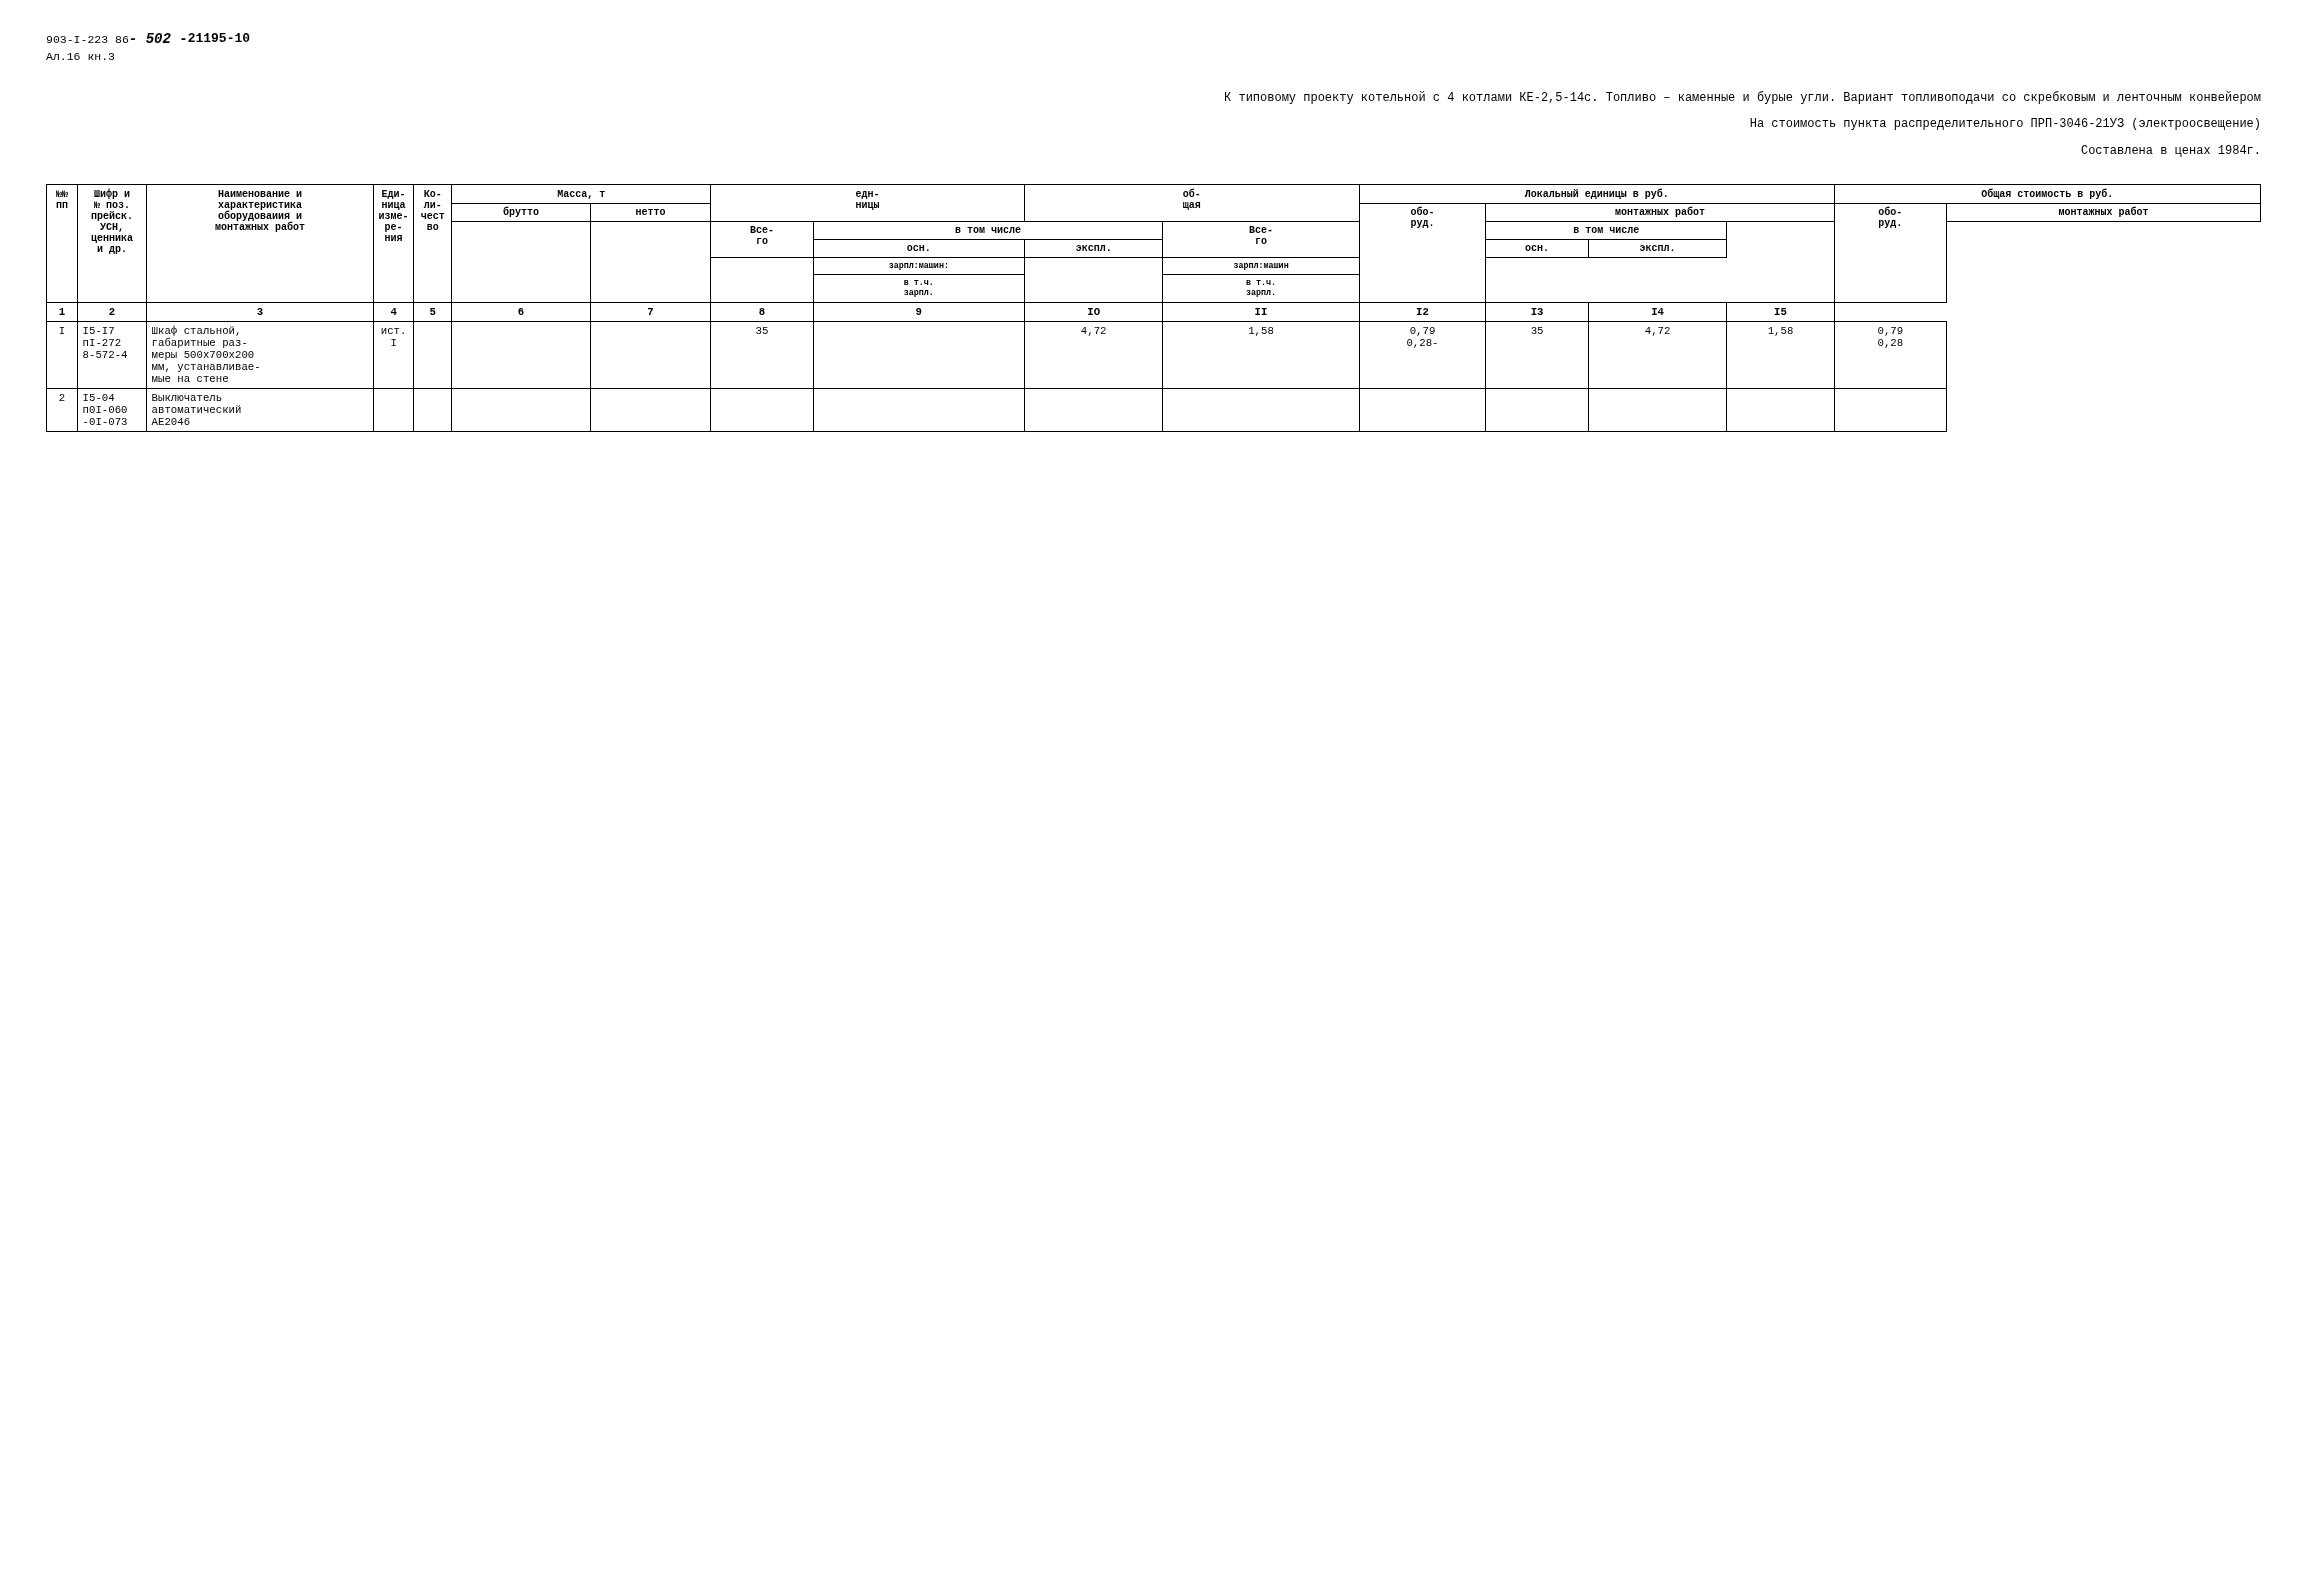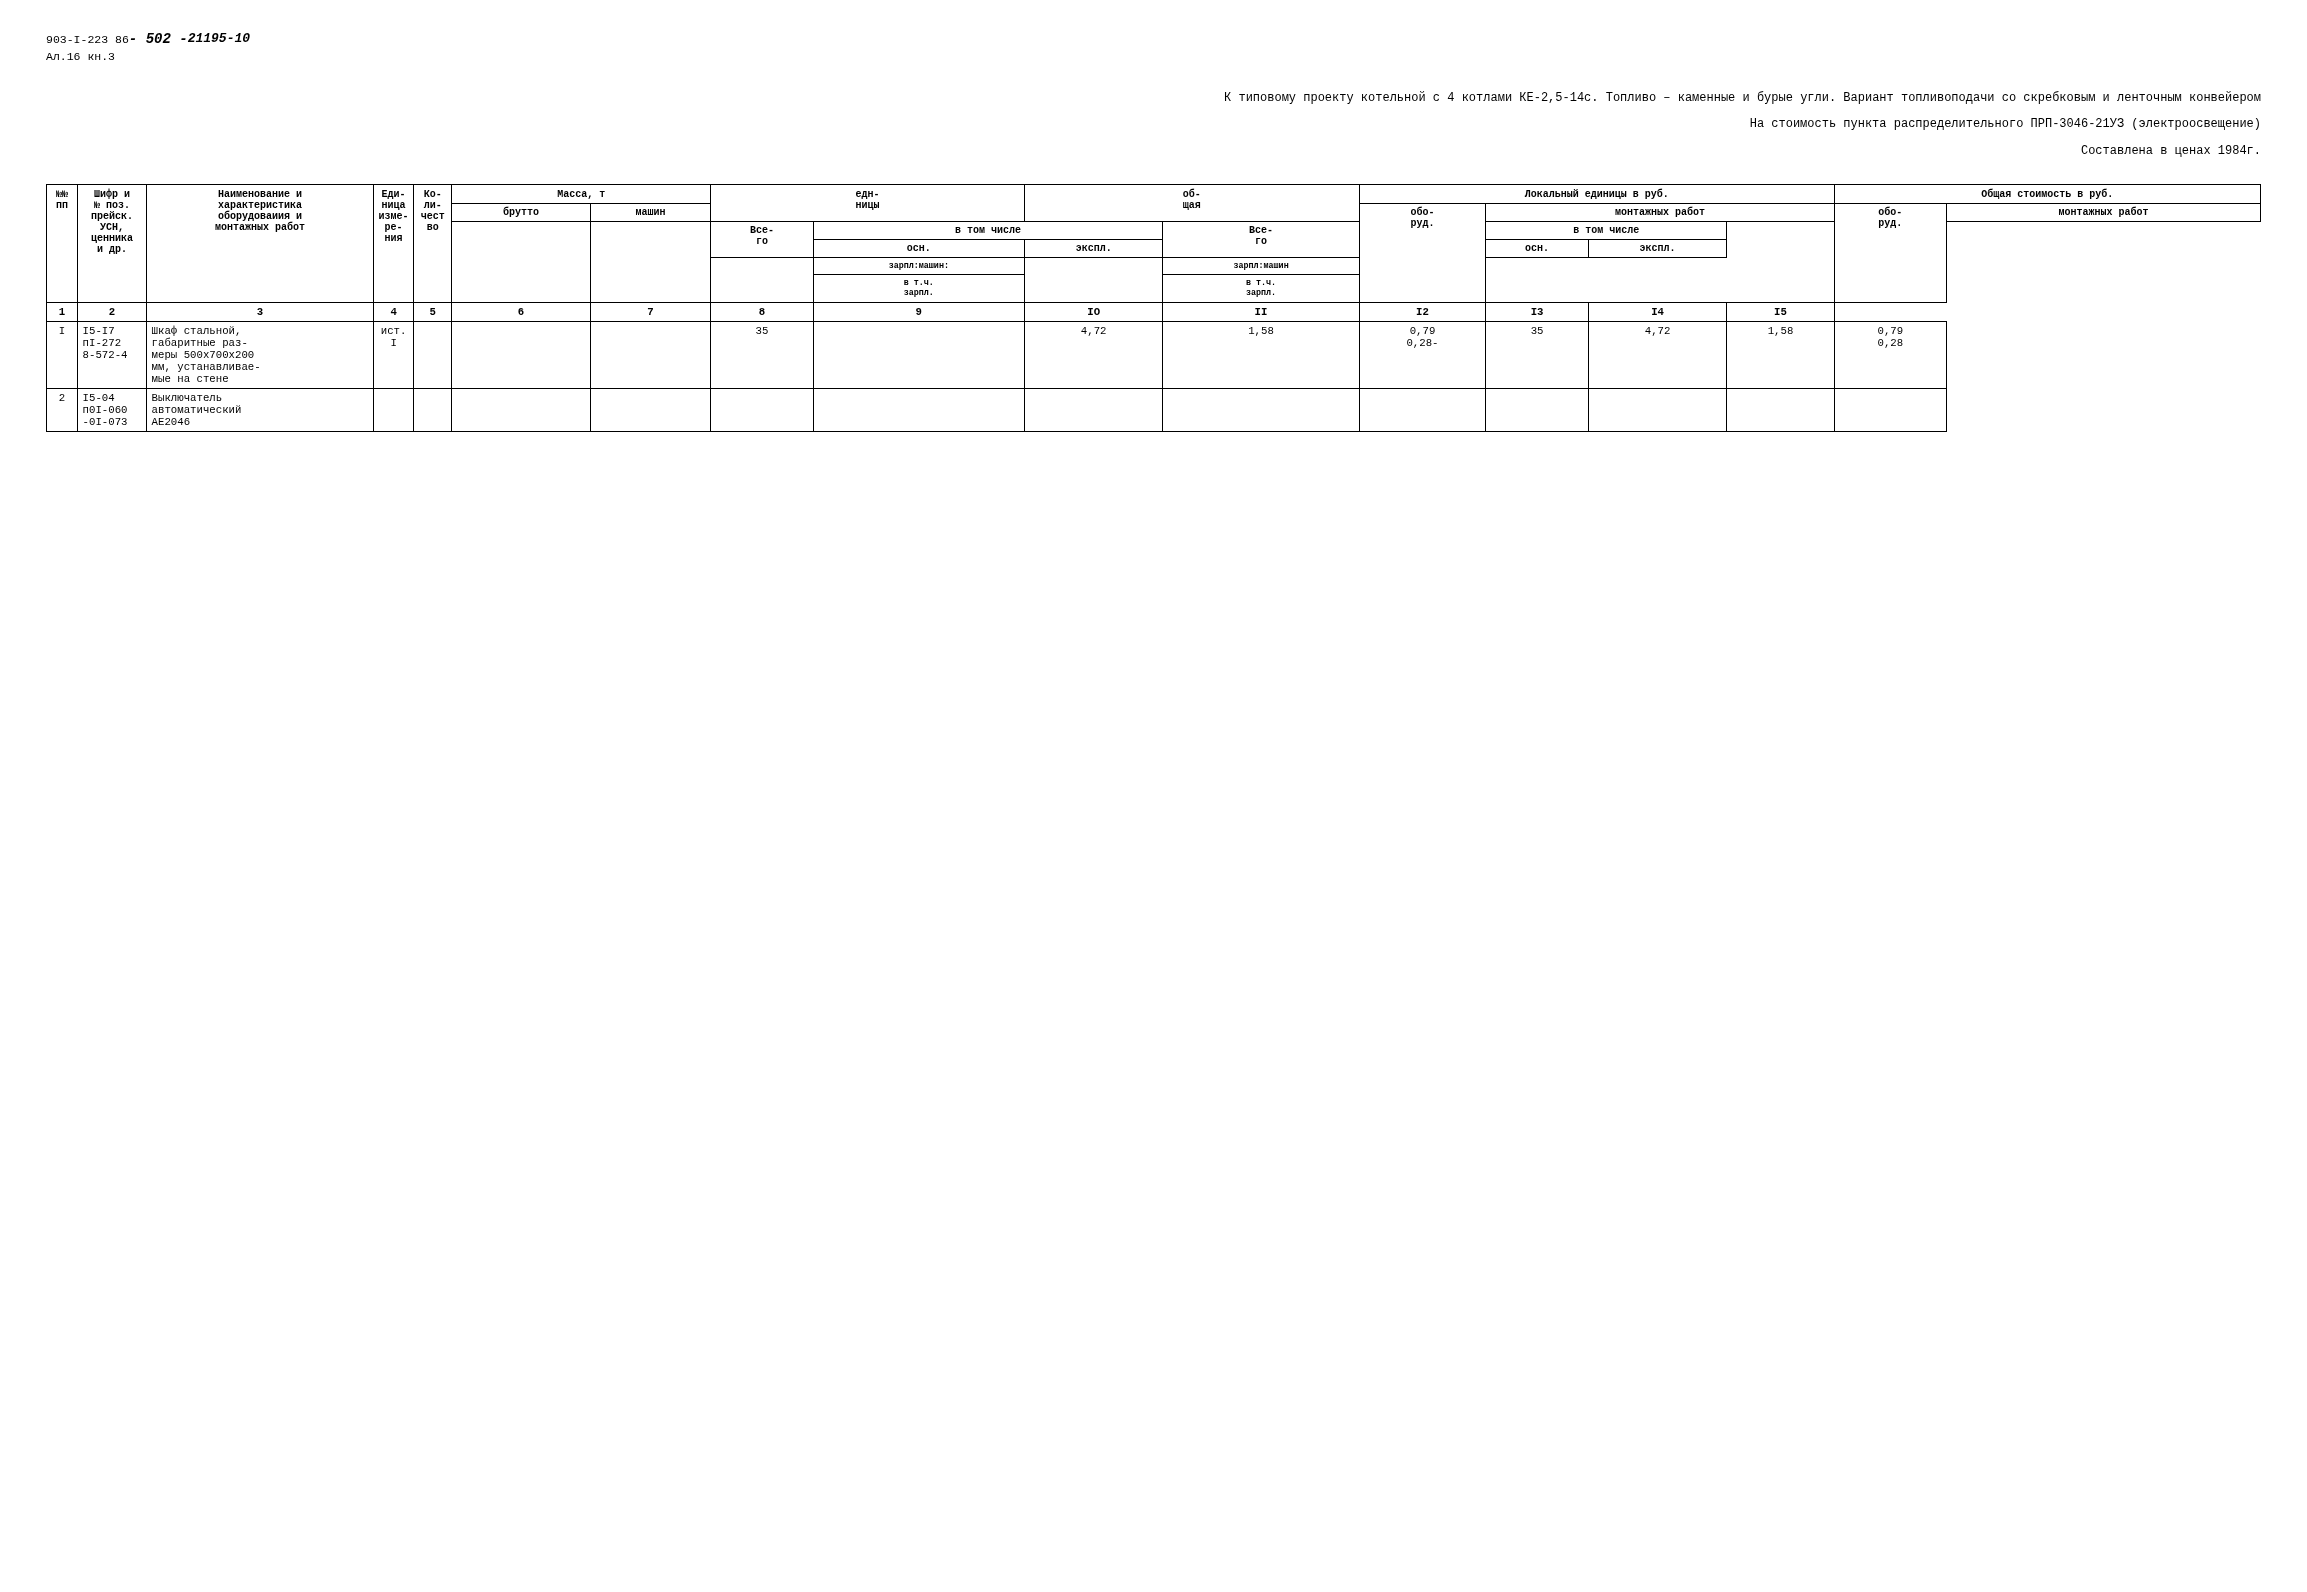--- a/index.html
+++ b/index.html
@@ -23,21 +23,20 @@
       line-height: 1.5;
     }
     .header-center {
       font-size: 14px;
       font-style: italic;
       font-weight: bold;
       text-align: center;
     }
     .header-right {
       font-size: 13px;
-      font-style: italic;
       font-weight: bold;
     }
     .title-section {
       text-align: center;
       margin-bottom: 15.3px;
     }
     .title-main {
       font-size: 15.3px;
       font-weight: bold;
       text-transform: uppercase;
@@ -162,21 +161,21 @@
         </th>
         <th colspan="4">
           <span>Общая стоимость в руб.</span>
         </th>
       </tr>
       <tr>
         <th>
           <span>брутто</span>
         </th>
         <th>
-          <span>машин</span>
+          <span>нетто</span>
         </th>
         <th rowspan="5">
           <span>обо-</span><br>
           <span>руд.</span>
         </th>
         <th colspan="3">
           <span>монтажных работ</span>
         </th>
         <th rowspan="5">
           <span>обо-</span><br>

